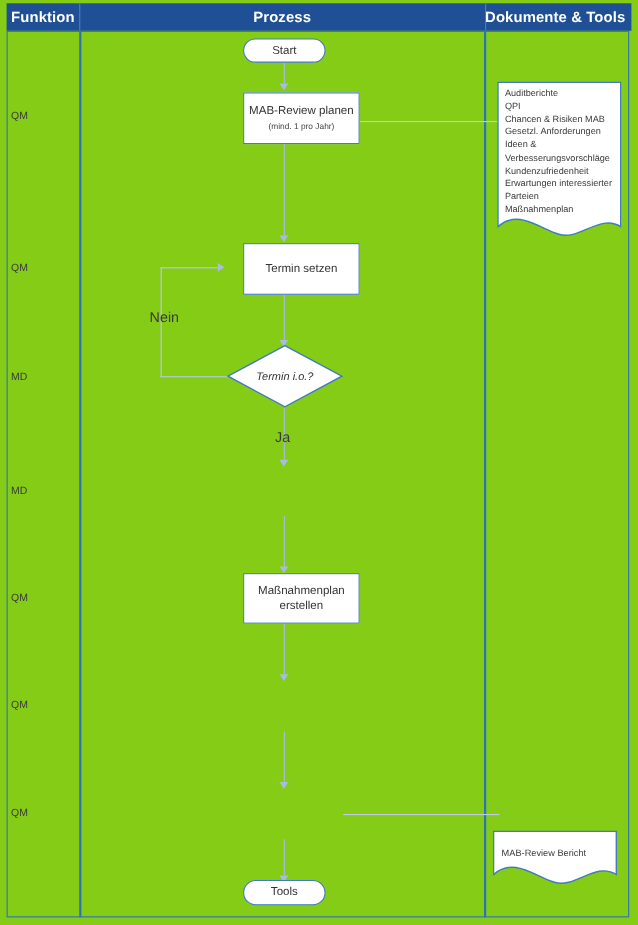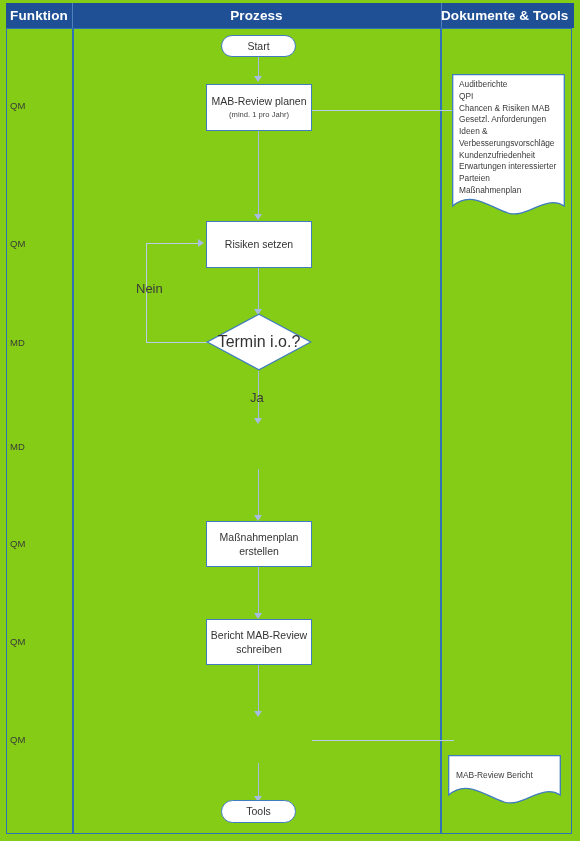--- a/index.html
+++ b/index.html
@@ -87,41 +87,42 @@
     justify-content: center;
     text-align: center;
     color: #333333;
     font-size: 10.5px;
     line-height: 1.35;
   }
   .terminator {
     border-radius: 16px;
     border-width: 1.4px;
   }
-  .process { border-radius: 0; }
+  .process { border-radius: 0; margin-left: 15px; }
   .shape .sub {
     font-size: 7.6px;
     color: #444444;
     margin-top: 2px;
   }
   
   .diamond-wrap {
     position: absolute;
   }
   .diamond-wrap svg { display: block; }
   .diamond-text {
     position: absolute;
     left: 0; top: 0;
     width: 100%; height: 100%;
     display: flex;
     align-items: center;
     justify-content: center;
-    font-size: 16px;
+    font-size: 10px;
     color: #333333;
     white-space: nowrap;
+    font-style: italic;
   }
   
   .docshape { position: absolute; margin-top: 40px; }
   .docshape svg { display: block; }
   .doc-text {
     position: absolute;
     left: 7px;
     top: 5px;
     right: 5px;
     font-size: 8.3px;
@@ -228,40 +229,36 @@
   <div class="shape terminator" style="left:221px; top:35px; width:75px; height:22px;">
     <span>Start</span>
   </div>
 
   <div class="shape process" style="left:206px; top:84px; width:106px; height:47px;">
     <span>MAB-Review planen</span>
     <span class="sub">(mind. 1 pro Jahr)</span>
   </div>
 
   <div class="shape process" style="left:206px; top:221px; width:106px; height:47px;">
-    <span>Risiken setzen</span>
+    <span>Termin setzen</span>
   </div>
 
   <div class="diamond-wrap" style="left:206px; top:313px; width:106px; height:58px;">
     <svg width="106" height="58" viewBox="0 0 106 58">
       <polygon points="53,1.2 104.8,29 53,56.8 1.2,29" fill="#ffffff" stroke="#3F7CC0" stroke-width="1.3"></polygon>
     </svg>
     <div class="diamond-text">Termin i.o.?</div>
   </div>
 
 
   <div class="shape process" style="left:206px; top:521px; width:106px; height:46px;">
     <span>Maßnahmenplan</span>
     <span>erstellen</span>
   </div>
 
-  <div class="shape process" style="left:206px; top:619px; width:106px; height:46px;">
-    <span>Bericht MAB-Review</span>
-    <span>schreiben</span>
-  </div>
 
 
   <div class="shape terminator" style="left:221px; top:800px; width:75px; height:23px;">
     <span>Tools</span>
   </div>
 
   <div class="docshape" style="left:452px; top:34px; width:113px; height:148px;">
     <svg width="113" height="148" viewBox="0 0 113 148">
       <path d="M0.7,0.7 L112.3,0.7 L112.3,132 C93,120 75,145 56,139 C37,133 19,116 0.7,132 Z" fill="#ffffff" stroke="#3F7CC0" stroke-width="1.3"></path>
     </svg>

